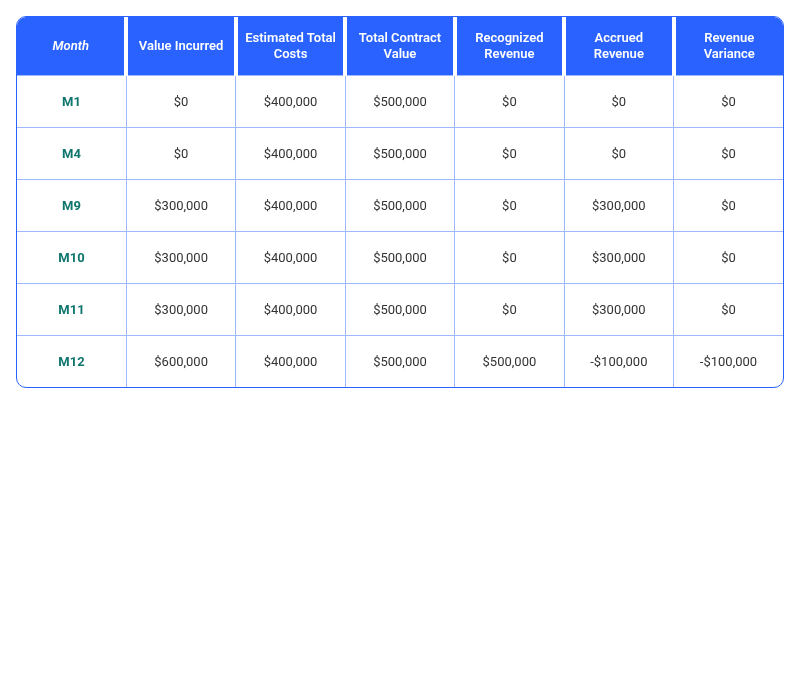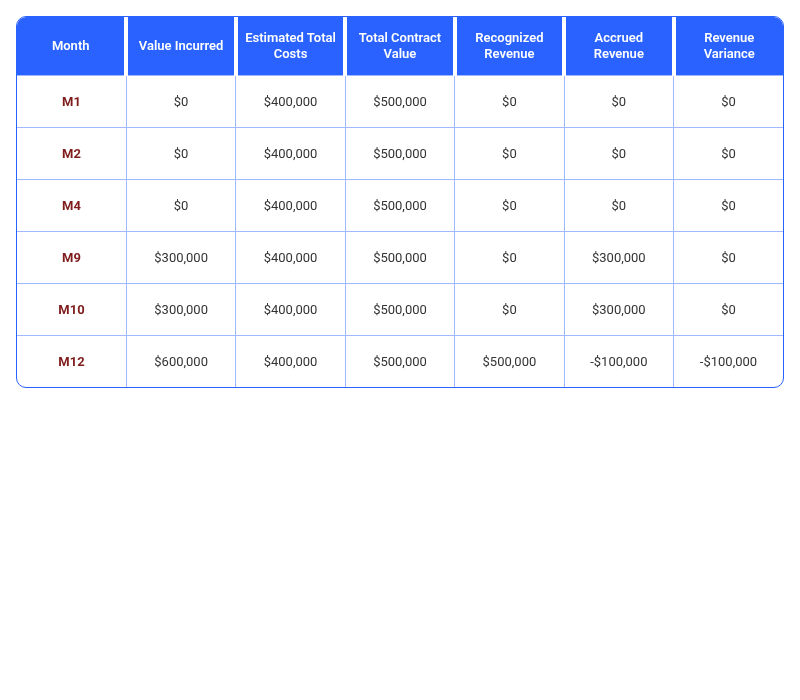--- a/index.html
+++ b/index.html
@@ -24,40 +24,40 @@
       color: #fff;
       font-weight: 600;
       font-size: 13px;
       padding: 10px 6px;
       text-align: center;
       border-right: 4px solid #fff;
       line-height: 1.25;
       vertical-align: middle;
       height: 58px;
     }
-    thead th:first-child { border-top-left-radius: 6px; }
+    thead th:first-child { border-top-left-radius: 6px; font-style: italic; }
     thead th:last-child { border-right: none; border-top-right-radius: 6px; }
     thead th .th-inner {
       display: block;
       border-radius: 6px;
     }
     tbody td {
       font-size: 13px;
       color: #333;
       padding: 14px 6px;
       text-align: center;
       border-top: 1px solid #9fb9ff;
       border-right: 1px solid #9fb9ff;
       height: 52px;
       vertical-align: middle;
     }
     tbody td:last-child { border-right: none; }
     tbody td:first-child {
       font-weight: 700;
-      color: #7f1d1d;
+      color: #0f766e;
     }
     
     thead tr { background: #fff; }
     thead th { position: relative; }
   </style>
 </head>
 <body>
 
 <div class="table-wrap">
   <table>
@@ -90,29 +90,20 @@
     <tr>
           <td>M1</td>
           <td>$0</td>
           <td>$400,000</td>
           <td>$500,000</td>
           <td>$0</td>
           <td>$0</td>
           <td>$0</td>
         </tr>
         <tr>
-          <td>M2</td>
-          <td>$0</td>
-          <td>$400,000</td>
-          <td>$500,000</td>
-          <td>$0</td>
-          <td>$0</td>
-          <td>$0</td>
-        </tr>
-        <tr>
           <td>M4</td>
           <td>$0</td>
           <td>$400,000</td>
           <td>$500,000</td>
           <td>$0</td>
           <td>$0</td>
           <td>$0</td>
         </tr>
         <tr>
           <td>M9</td>
@@ -126,20 +117,29 @@
         <tr>
           <td>M10</td>
           <td>$300,000</td>
           <td>$400,000</td>
           <td>$500,000</td>
           <td>$0</td>
           <td>$300,000</td>
           <td>$0</td>
         </tr>
         <tr>
+          <td>M11</td>
+          <td>$300,000</td>
+          <td>$400,000</td>
+          <td>$500,000</td>
+          <td>$0</td>
+          <td>$300,000</td>
+          <td>$0</td>
+        </tr>
+        <tr>
           <td>M12</td>
           <td>$600,000</td>
           <td>$400,000</td>
           <td>$500,000</td>
           <td>$500,000</td>
           <td>-$100,000</td>
           <td>-$100,000</td>
         </tr>
       </tbody>
   </table>

